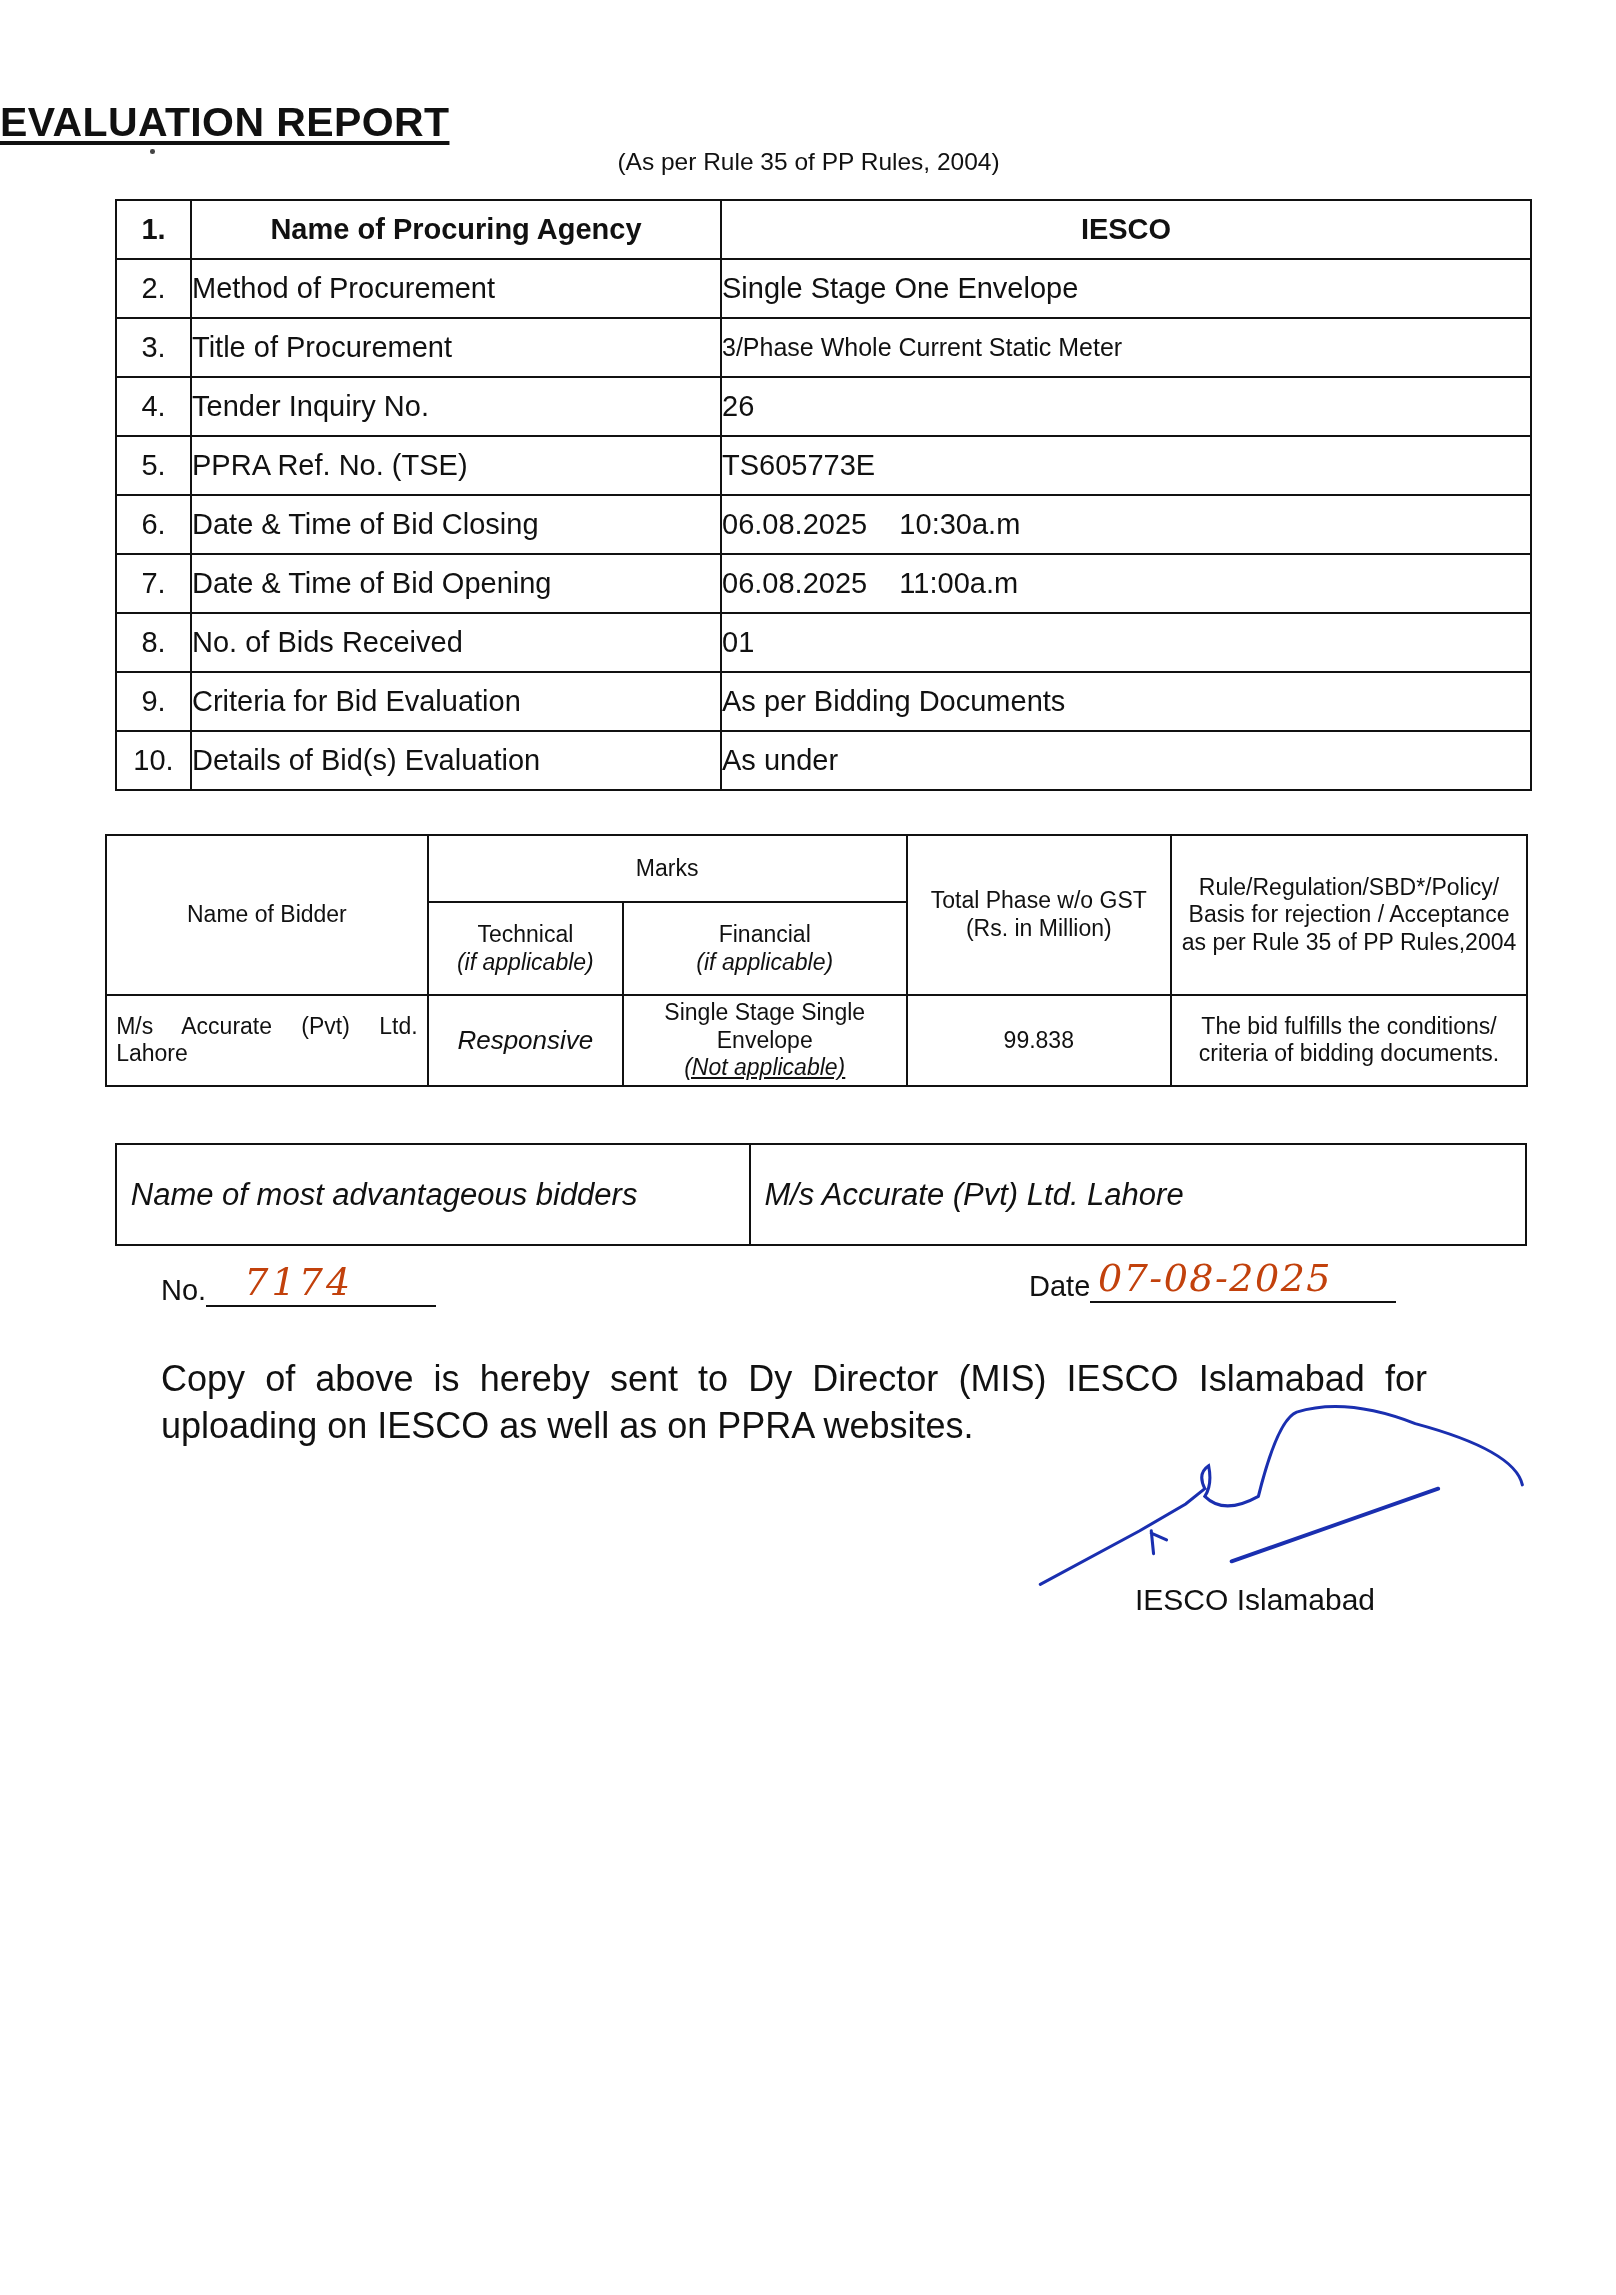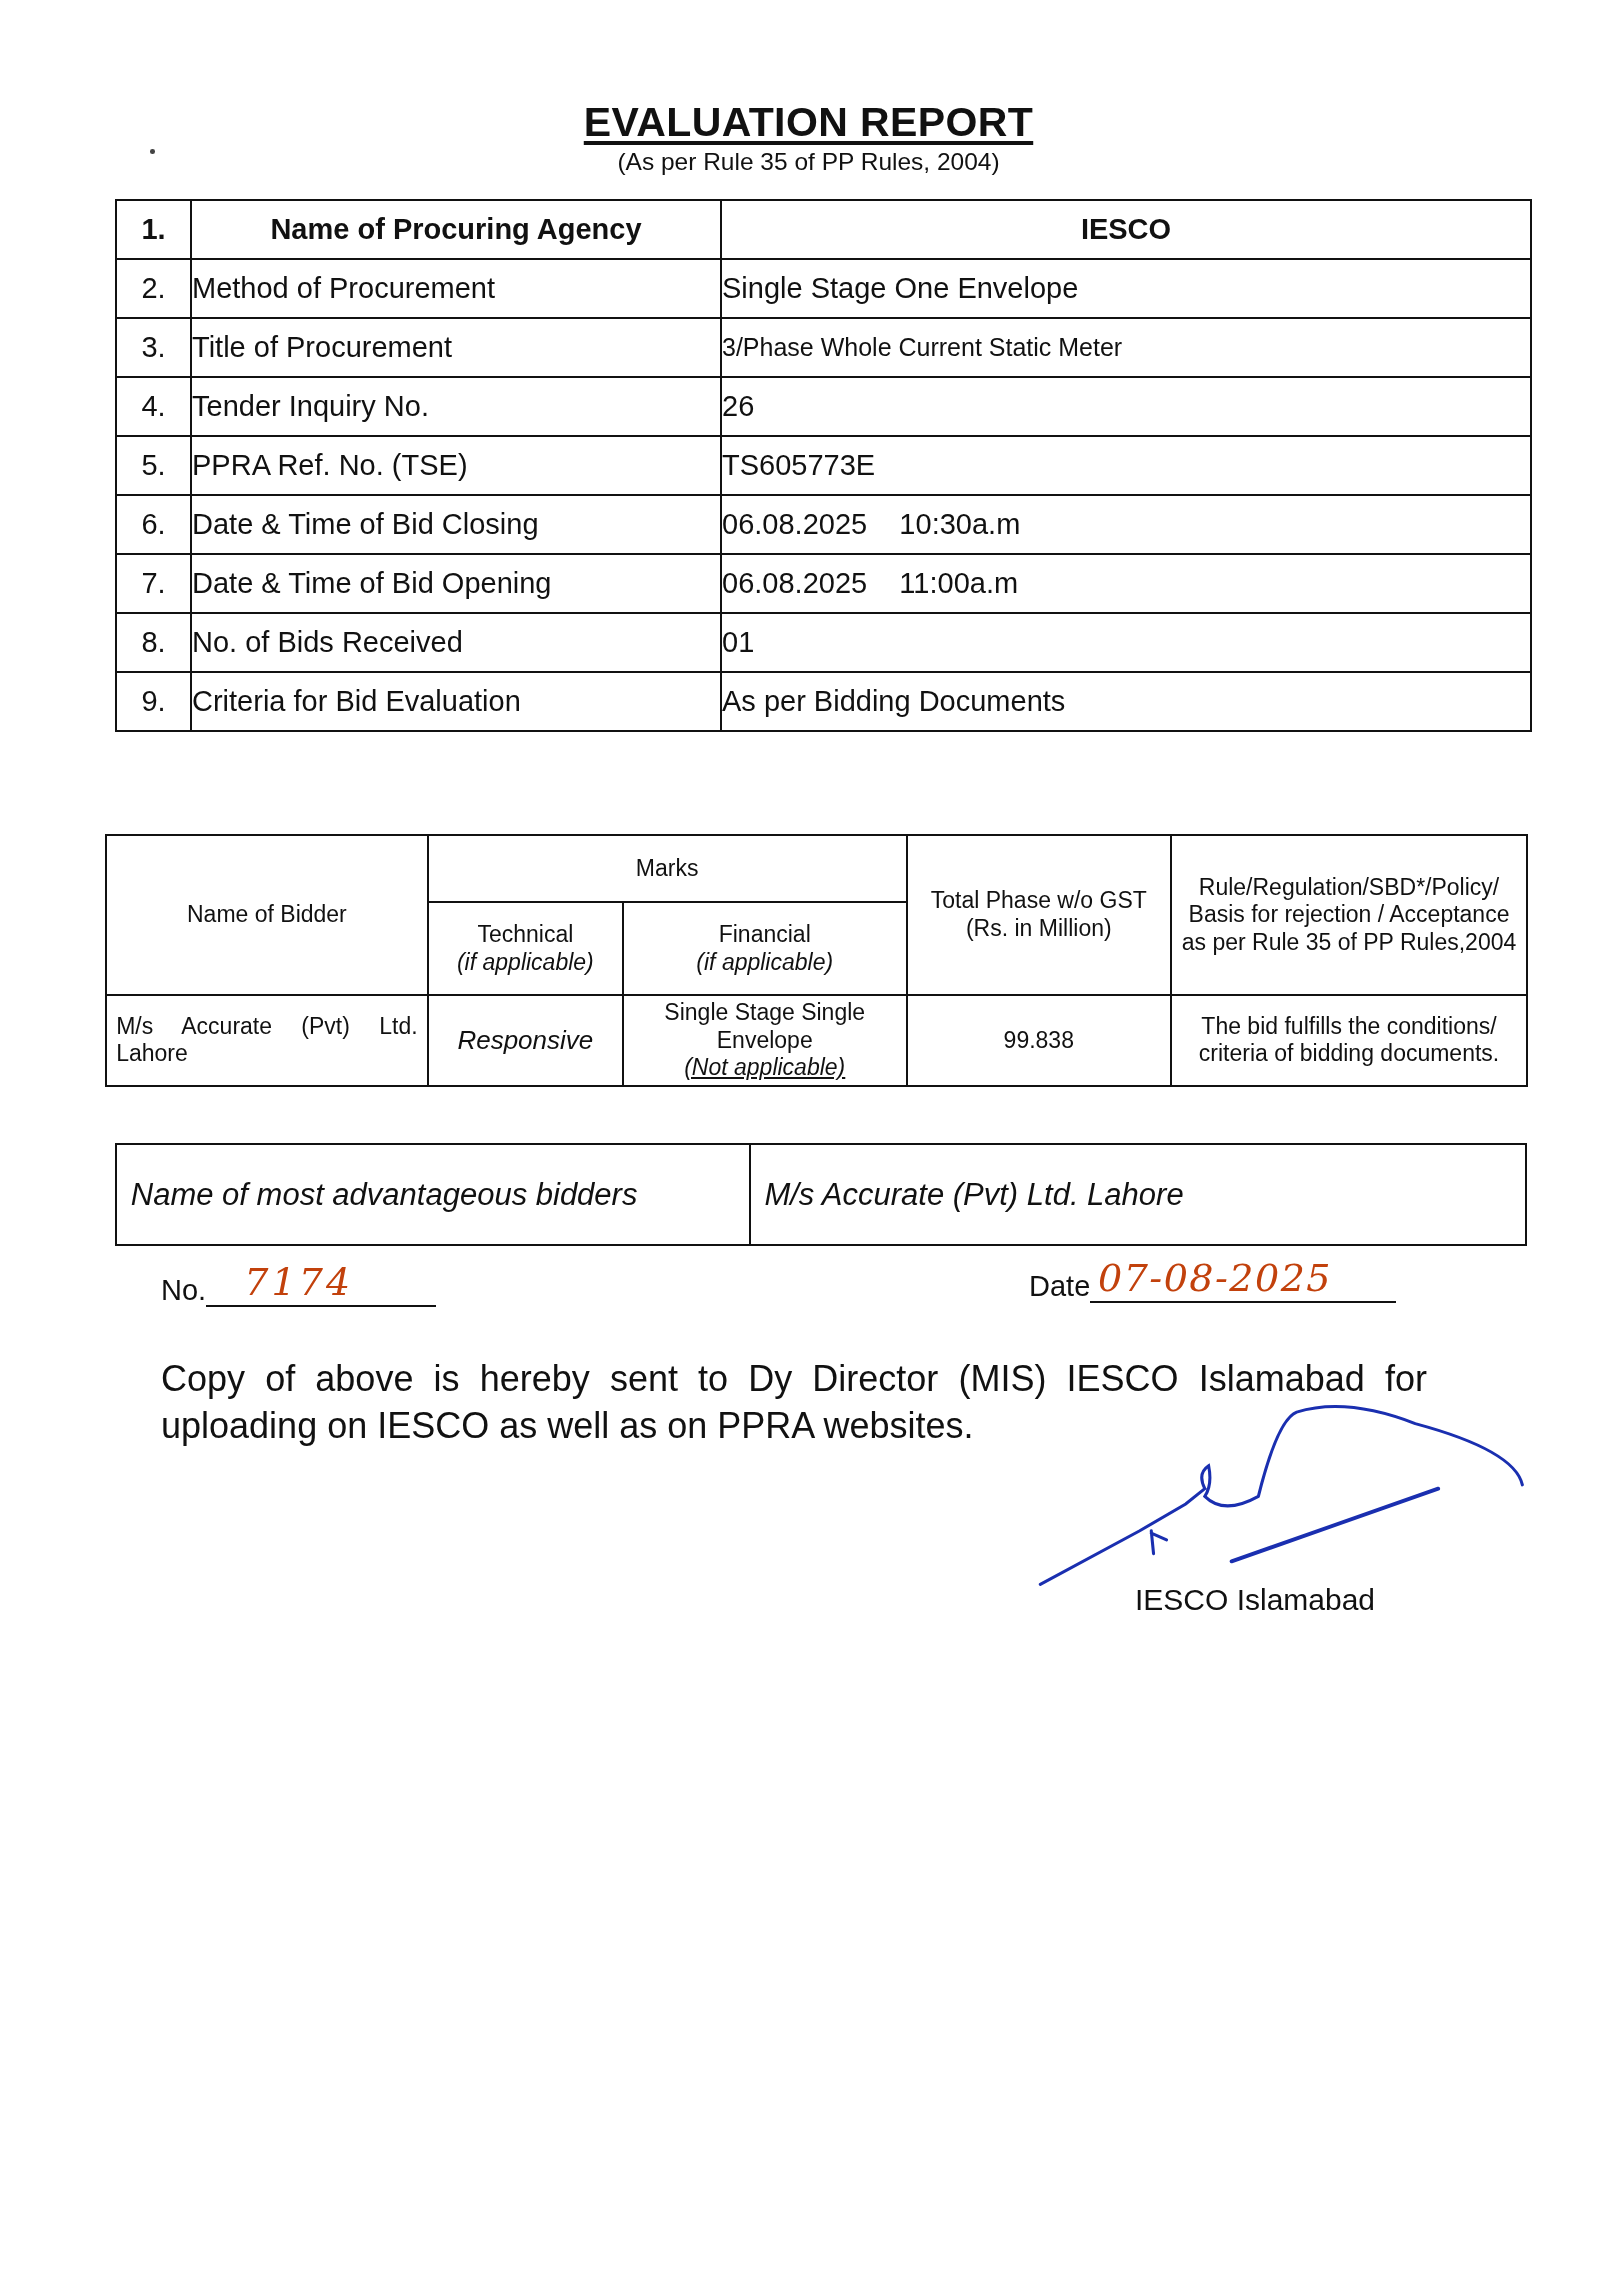--- a/index.html
+++ b/index.html
@@ -1,21 +1,21 @@
 <!DOCTYPE html>
 <html style="font-size:12.2px"><head>
 <meta charset="utf-8">
 <style>
   html, body { margin: 0; padding: 0; background: #ffffff; }
   body {
     width: 1617px; height: 2295px; position: relative; overflow: hidden;
     font-family: "Liberation Sans", sans-serif; color: #111;
   }
   .title {
-    position: absolute; left: 0; width: 1617px; top: 99px; text-align: center;
+    position: absolute; left: 0; width: 1617px; top: 99px; 
     font-size: 41px; font-weight: bold; letter-spacing: 0.4px;
   }
   .title span { text-decoration: underline; text-decoration-thickness: 3.8px; text-underline-offset: 4.6px; }
   .subtitle {
     position: absolute; left: 0; width: 1617px; top: 148px; text-align: center;
     font-size: 24.5px;
   }
   .dot { position: absolute; left: 150px; top: 149px; width: 4.6px; height: 4.6px; background: #444; border-radius: 2.3px; }
   table { border-collapse: collapse; position: absolute; }
   td, th { border: 2.3px solid #111; }
@@ -95,20 +95,25 @@
   <tr>
     <td class="num">8.</td>
     <td class="lbl">No. of Bids Received</td>
     <td>01</td>
   </tr>
   <tr>
     <td class="num">9.</td>
     <td class="lbl">Criteria for Bid Evaluation</td>
     <td>As per Bidding Documents</td>
   </tr>
+  <tr>
+    <td class="num">10.</td>
+    <td class="lbl">Details of Bid(s) Evaluation</td>
+    <td>As under</td>
+  </tr>
 </tbody>
   </table>
 
 <table id="eval">
   <tbody>
       <tr style="height:67px">
     <th rowspan="2" style="width:306px">Name of Bidder</th>
     <th colspan="2">Marks</th>
     <th rowspan="2" style="width:249px">
       <div>Total Phase w/o GST</div>

